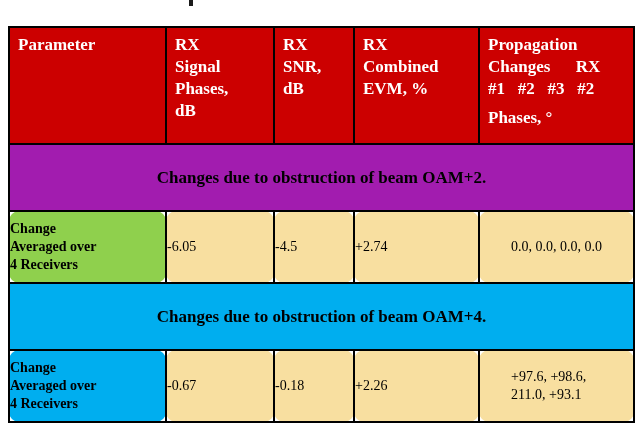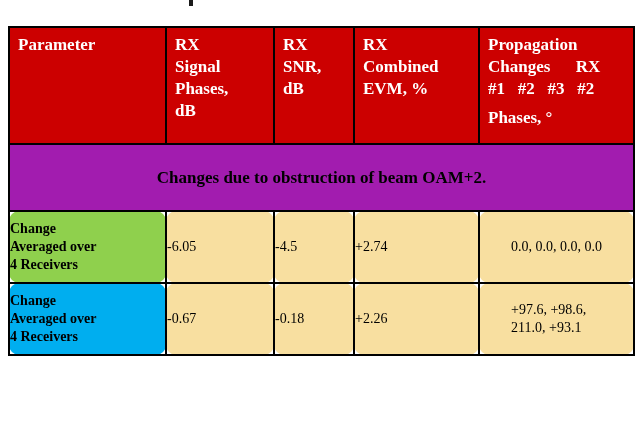--- a/index.html
+++ b/index.html
@@ -172,20 +172,23 @@
         <td class="value-cell">-6.05</td>
         <td class="value-cell">-4.5</td>
         <td class="value-cell">+2.74</td>
         <td class="value-cell">
           <div class="value-lines">
             <span>0.0, 0.0, 0.0, 0.0</span>
           </div>
         </td>
       </tr>
 
+      <tr class="banner-row banner-blue">
+        <td colspan="5">Changes due to obstruction of beam OAM+4.</td>
+      </tr>
       <tr class="data-row">
         <td class="row-label blue">
           <div class="label-lines">
             <span>Change</span>
             <span>Averaged over</span>
             <span>4 Receivers</span>
           </div>
         </td>
         <td class="value-cell">-0.67</td>
         <td class="value-cell">-0.18</td>

